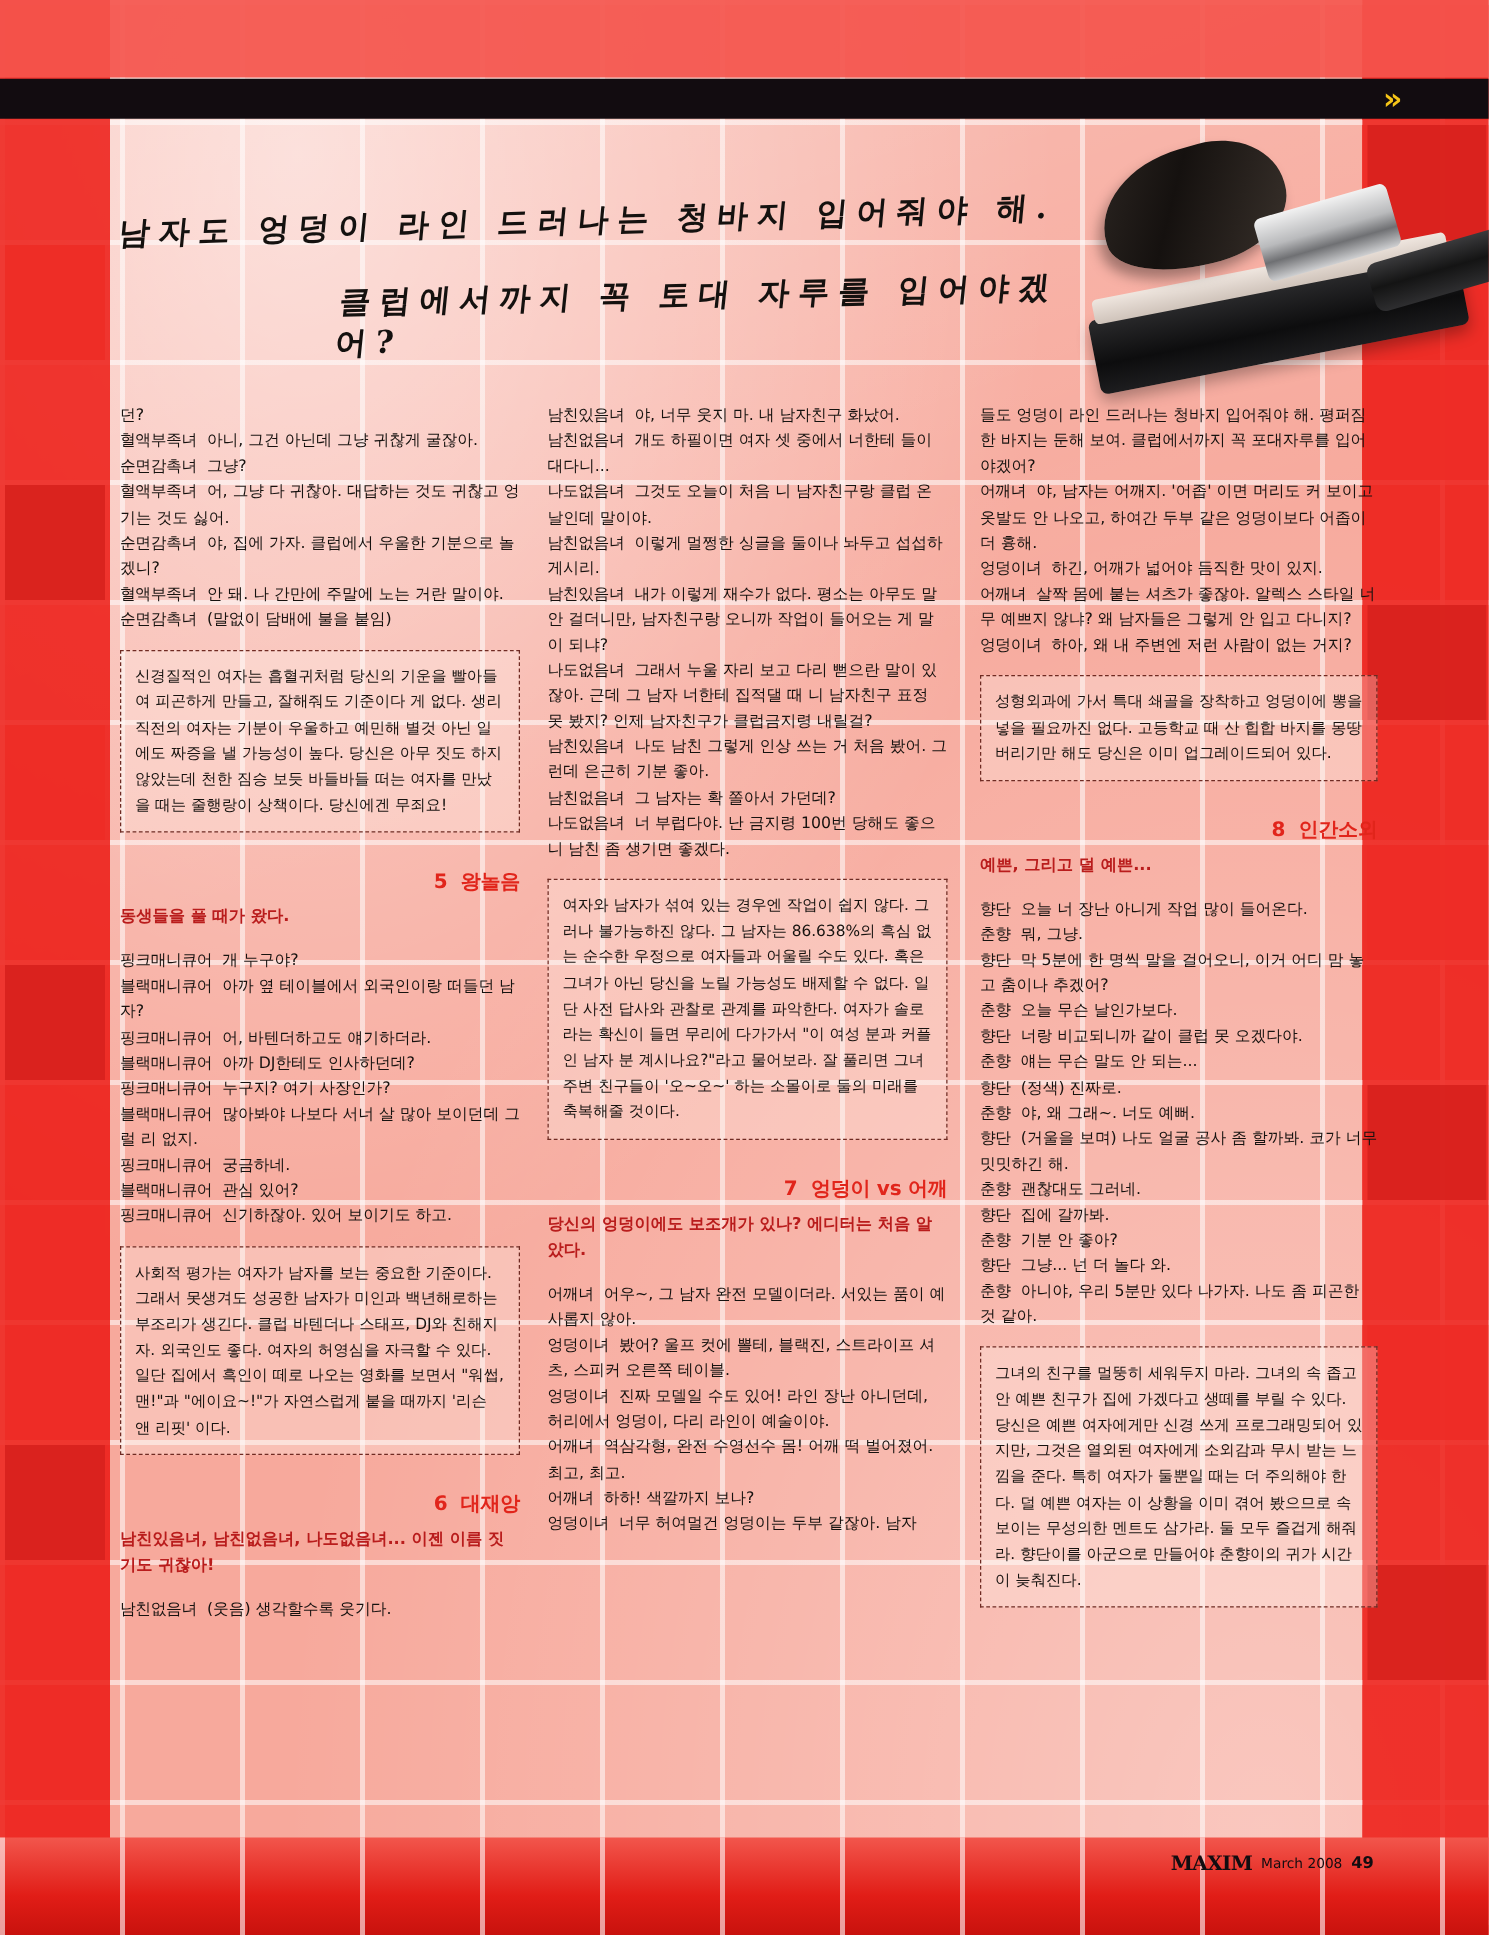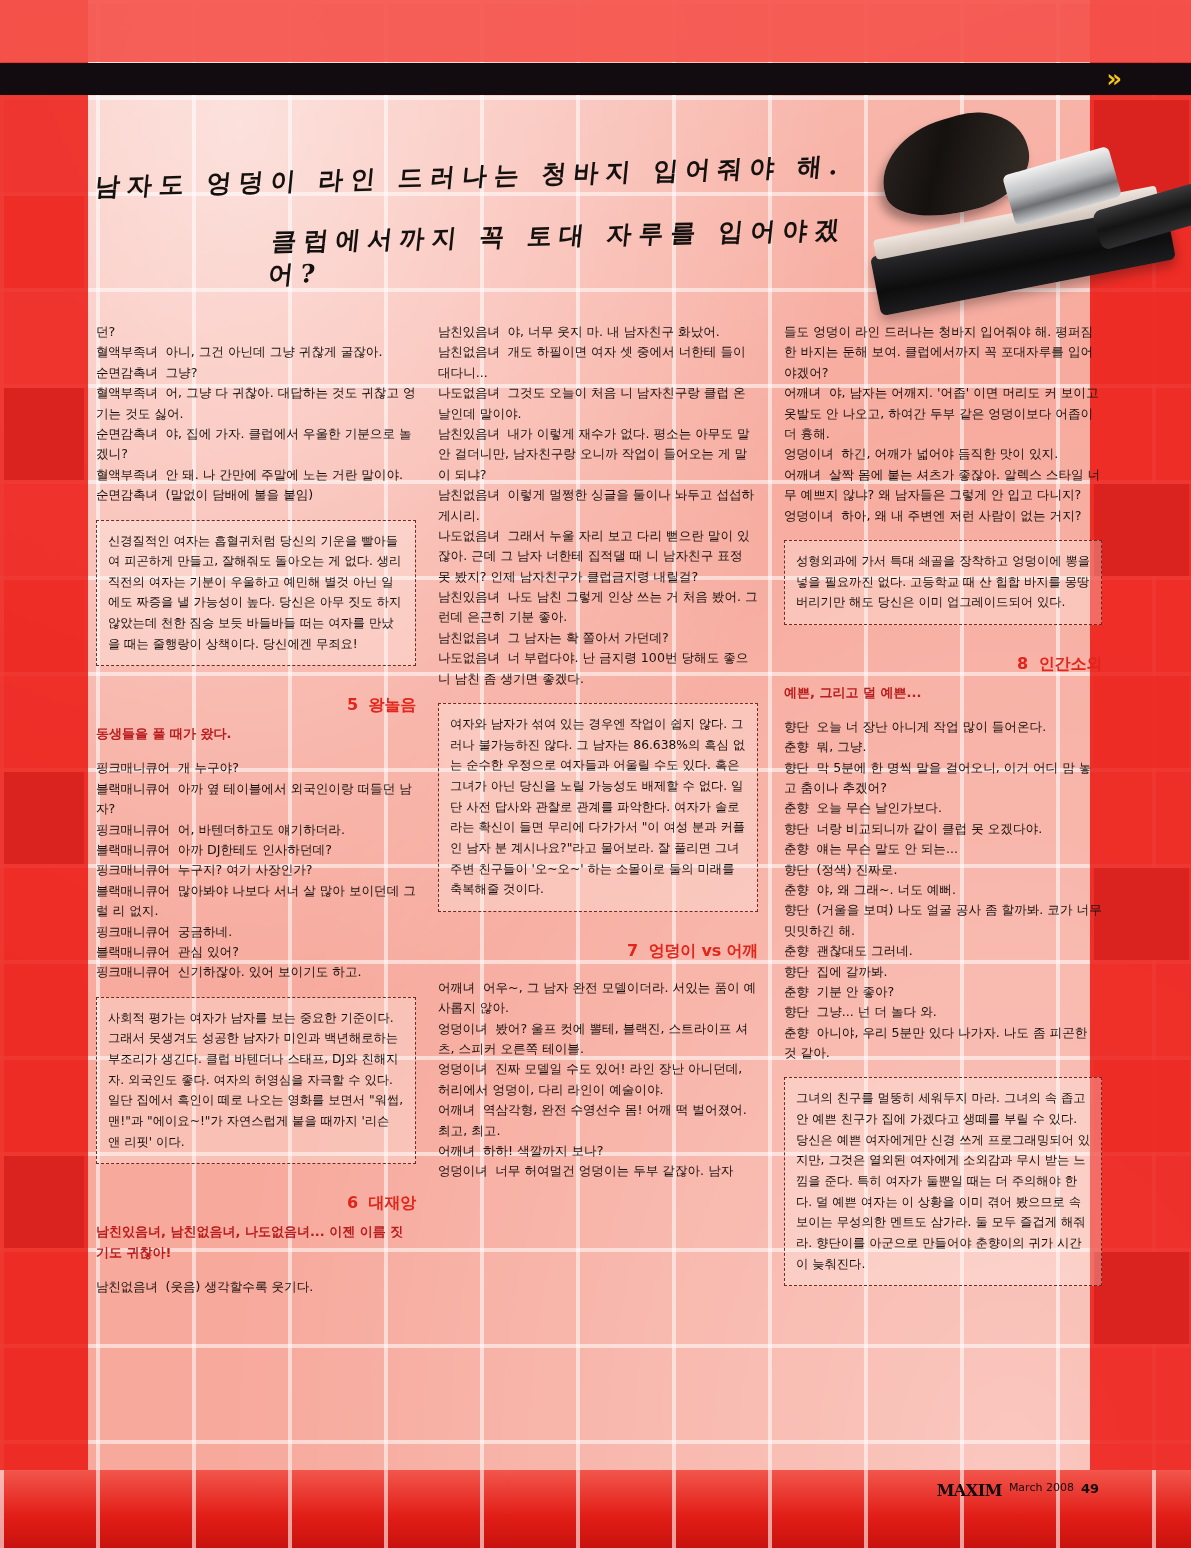--- a/index.html
+++ b/index.html
@@ -211,21 +211,21 @@
   }
 
   
   #footer {
     position: absolute;
     right: 92px; bottom: 48px;
     z-index: 8;
     font-size: 12px;
     color: #120c10;
     display: flex;
-    align-items: flex-start;
+    align-items: center;
     gap: 7px;
   }
   #footer .brand {
     font-family: "DejaVu Serif", serif;
     font-weight: bold;
     font-size: 16px;
     letter-spacing: -.5px;
   }
   #footer .date { font-size: 11px; }
   #footer .pageno { font-weight: bold; font-size: 13px; }
@@ -291,21 +291,21 @@
     <div>
       <p class="d"><span class="spk"></span><span>던?</span></p>
       <p class="d"><span class="spk">혈액부족녀</span>&nbsp;&nbsp;<span>아니, 그건 아닌데 그냥 귀찮게 굴잖아.</span></p>
       <p class="d"><span class="spk">순면감촉녀</span>&nbsp;&nbsp;<span>그냥?</span></p>
       <p class="d"><span class="spk">혈액부족녀</span>&nbsp;&nbsp;<span>어, 그냥 다 귀찮아. 대답하는 것도 귀찮고 엉기는 것도 싫어.</span></p>
       <p class="d"><span class="spk">순면감촉녀</span>&nbsp;&nbsp;<span>야, 집에 가자. 클럽에서 우울한 기분으로 놀겠니?</span></p>
       <p class="d"><span class="spk">혈액부족녀</span>&nbsp;&nbsp;<span>안 돼. 나 간만에 주말에 노는 거란 말이야.</span></p>
       <p class="d"><span class="spk">순면감촉녀</span>&nbsp;&nbsp;<span>(말없이 담배에 불을 붙임)</span></p>
     </div>
 
-    <div class="tipbox">신경질적인 여자는 흡혈귀처럼 당신의 기운을 빨아들여 피곤하게 만들고, 잘해줘도 돌아오는 게 없다. 생리 직전의 여자는 기분이 우울하고 예민해 별것 아닌 일에도 짜증을 낼 가능성이 높다. 당신은 아무 짓도 하지 않았는데 천한 짐승 보듯 바들바들 떠는 여자를 만났을 때는 줄행랑이 상책이다. 당신에겐 무죄요!</div>
+    <div class="tipbox">신경질적인 여자는 흡혈귀처럼 당신의 기운을 빨아들여 피곤하게 만들고, 잘해줘도 기준이다 게 없다. 생리 직전의 여자는 기분이 우울하고 예민해 별것 아닌 일에도 짜증을 낼 가능성이 높다. 당신은 아무 짓도 하지 않았는데 천한 짐승 보듯 바들바들 떠는 여자를 만났을 때는 줄행랑이 상책이다. 당신에겐 무죄요!</div>
 
     <div class="sect">
       <h3><span class="num">5</span>&nbsp;&nbsp;<span>왕놀음</span></h3>
       <p class="sub">동생들을 풀 때가 왔다.</p>
     </div>
 
     <div class="gap"></div>
 
     <div>
       <p class="d"><span class="spk">핑크매니큐어</span>&nbsp;&nbsp;<span>개 누구야?</span></p>
@@ -329,32 +329,33 @@
     <div class="gap"></div>
 
     <p class="d"><span class="spk">남친없음녀</span>&nbsp;&nbsp;<span>(웃음) 생각할수록 웃기다.</span></p>
   </div>
 
   <div class="col c2">
     <div>
       <p class="d"><span class="spk">남친있음녀</span>&nbsp;&nbsp;<span>야, 너무 웃지 마. 내 남자친구 화났어.</span></p>
       <p class="d"><span class="spk">남친없음녀</span>&nbsp;&nbsp;<span>개도 하필이면 여자 셋 중에서 너한테 들이대다니...</span></p>
       <p class="d"><span class="spk">나도없음녀</span>&nbsp;&nbsp;<span>그것도 오늘이 처음 니 남자친구랑 클럽 온 날인데 말이야.</span></p>
+      <p class="d"><span class="spk">남친없음녀</span>&nbsp;&nbsp;<span>이렇게 멀쩡한 싱글을 둘이나 놔두고 섭섭하게시리.</span></p>
       <p class="d"><span class="spk">남친있음녀</span>&nbsp;&nbsp;<span>내가 이렇게 재수가 없다. 평소는 아무도 말 안 걸더니만, 남자친구랑 오니까 작업이 들어오는 게 말이 되냐?</span></p>
-      <p class="d"><span class="spk">남친없음녀</span>&nbsp;&nbsp;<span>이렇게 멀쩡한 싱글을 둘이나 놔두고 섭섭하게시리.</span></p>
       <p class="d"><span class="spk">나도없음녀</span>&nbsp;&nbsp;<span>그래서 누울 자리 보고 다리 뻗으란 말이 있잖아. 근데 그 남자 너한테 집적댈 때 니 남자친구 표정 못 봤지? 인제 남자친구가 클럽금지령 내릴걸?</span></p>
       <p class="d"><span class="spk">남친있음녀</span>&nbsp;&nbsp;<span>나도 남친 그렇게 인상 쓰는 거 처음 봤어. 그런데 은근히 기분 좋아.</span></p>
       <p class="d"><span class="spk">남친없음녀</span>&nbsp;&nbsp;<span>그 남자는 확 쫄아서 가던데?</span></p>
       <p class="d"><span class="spk">나도없음녀</span>&nbsp;&nbsp;<span>너 부럽다야. 난 금지령 100번 당해도 좋으니 남친 좀 생기면 좋겠다.</span></p>
     </div>
 
     <div class="tipbox">여자와 남자가 섞여 있는 경우엔 작업이 쉽지 않다. 그러나 불가능하진 않다. 그 남자는 86.638%의 흑심 없는 순수한 우정으로 여자들과 어울릴 수도 있다. 혹은 그녀가 아닌 당신을 노릴 가능성도 배제할 수 없다. 일단 사전 답사와 관찰로 관계를 파악한다. 여자가 솔로라는 확신이 들면 무리에 다가가서 "이 여성 분과 커플인 남자 분 계시나요?"라고 물어보라. 잘 풀리면 그녀 주변 친구들이 '오~오~' 하는 소몰이로 둘의 미래를 축복해줄 것이다.</div>
 
     <div class="sect">
       <h3><span class="num">7</span>&nbsp;&nbsp;<span>엉덩이 vs 어깨</span></h3>
+      <p class="sub">당신의 엉덩이에도 보조개가 있나? 에디터는 처음 알았다.</p>
     </div>
 
     <div class="gap"></div>
 
     <div>
       <p class="d"><span class="spk">어깨녀</span>&nbsp;&nbsp;<span>어우~, 그 남자 완전 모델이더라. 서있는 품이 예사롭지 않아.</span></p>
       <p class="d"><span class="spk">엉덩이녀</span>&nbsp;&nbsp;<span>봤어? 울프 컷에 뽈테, 블랙진, 스트라이프 셔츠, 스피커 오른쪽 테이블.</span></p>
       <p class="d"><span class="spk">엉덩이녀</span>&nbsp;&nbsp;<span>진짜 모델일 수도 있어! 라인 장난 아니던데, 허리에서 엉덩이, 다리 라인이 예술이야.</span></p>
       <p class="d"><span class="spk">어깨녀</span>&nbsp;&nbsp;<span>역삼각형, 완전 수영선수 몸! 어깨 떡 벌어졌어. 최고, 최고.</span></p>
       <p class="d"><span class="spk">어깨녀</span>&nbsp;&nbsp;<span>하하! 색깔까지 보나?</span></p>

